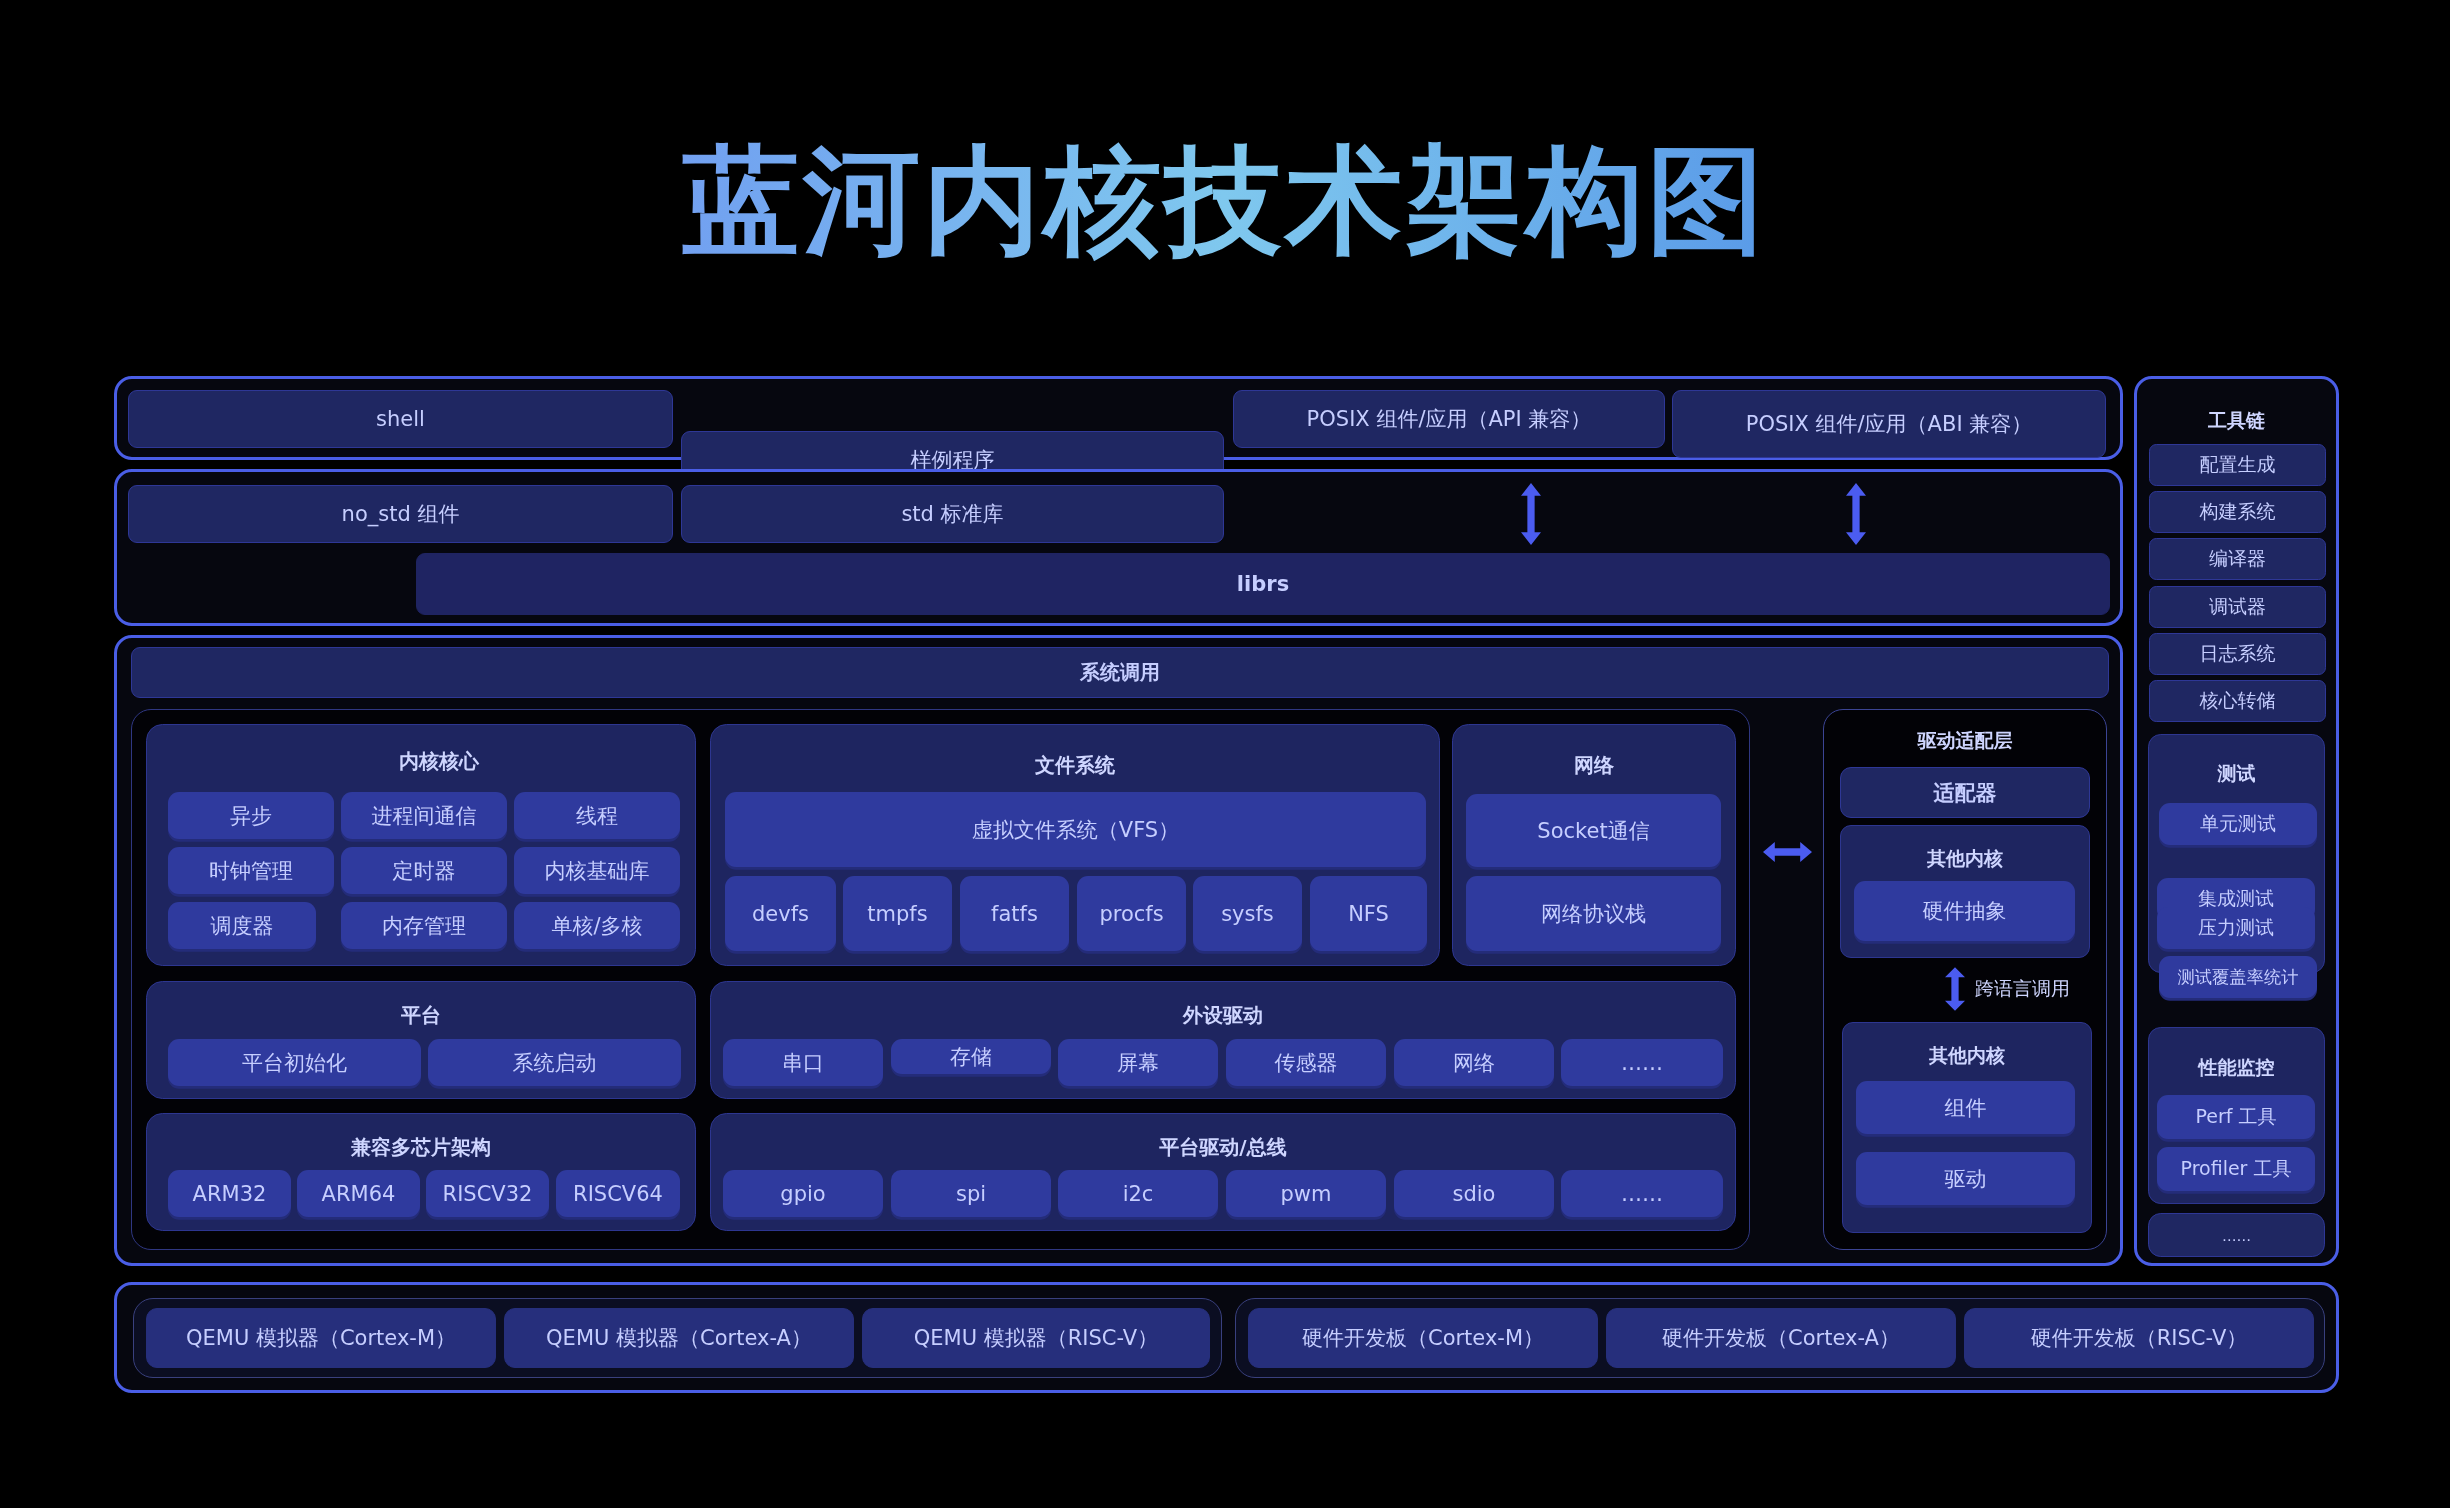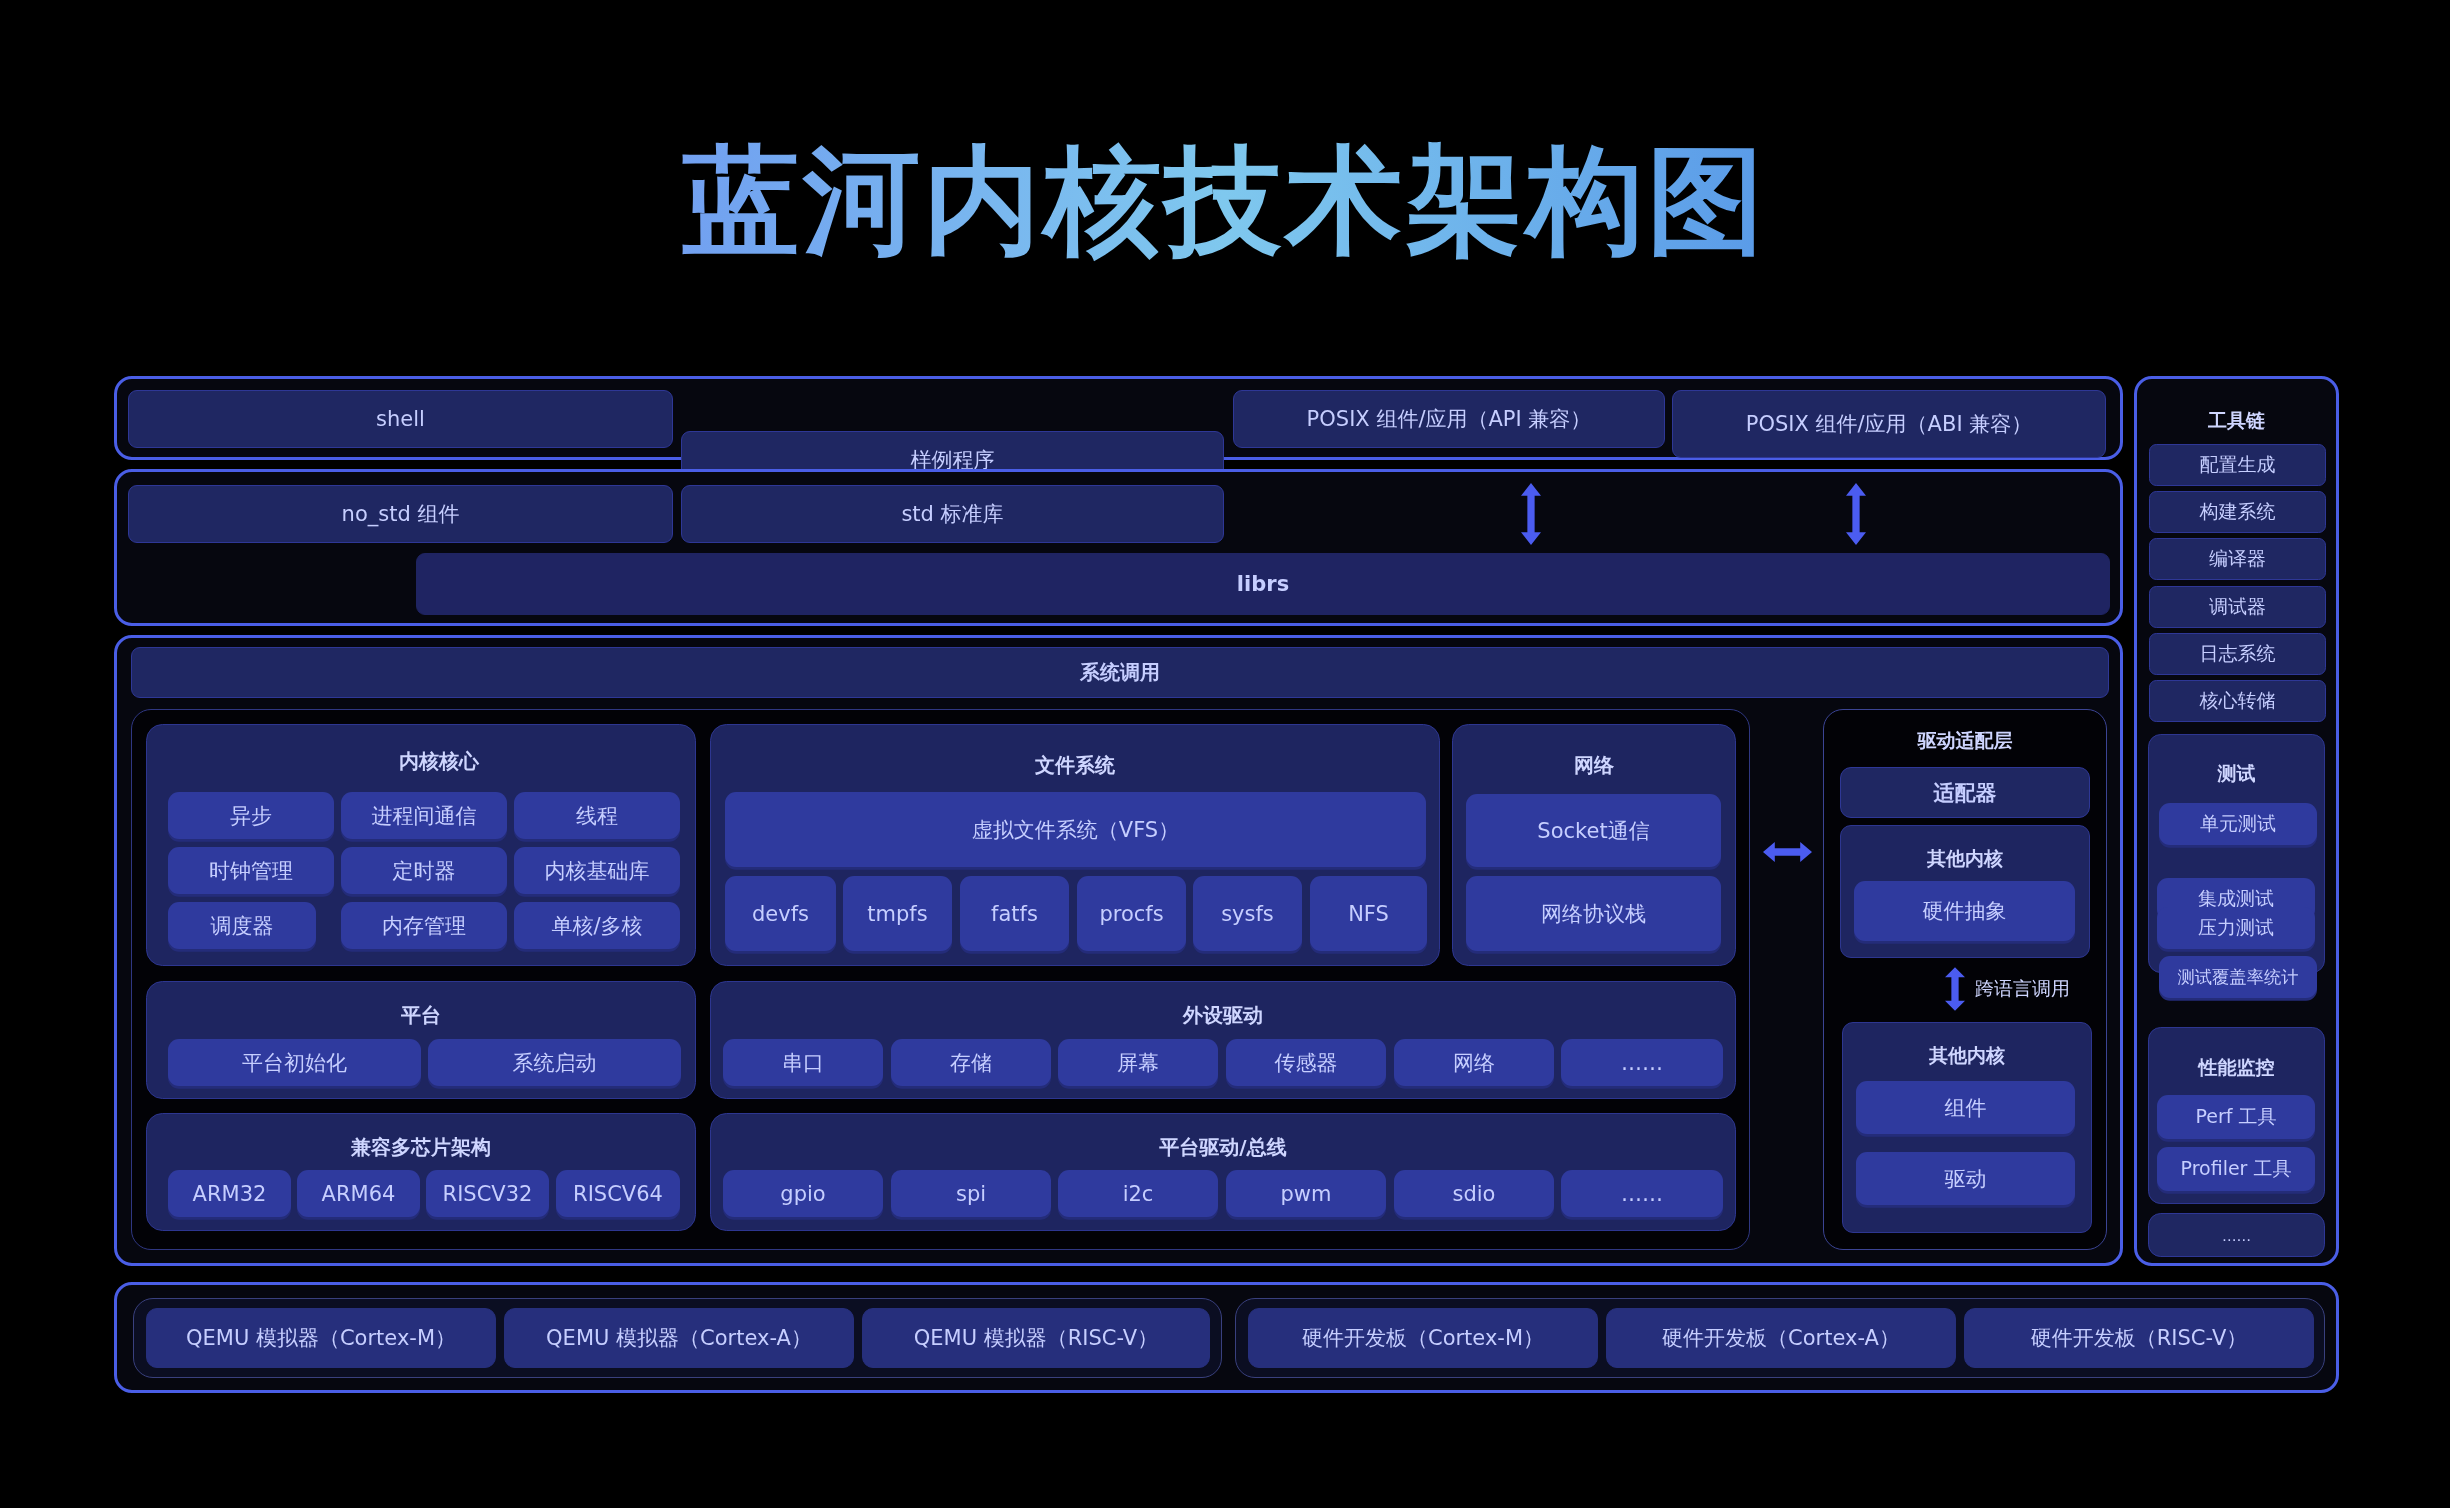--- a/index.html
+++ b/index.html
@@ -82,21 +82,21 @@
 <div class="abs grp" style="left:146px;top:981px;width:550px;height:118px;">
   <div class="gtitle" style="top:20px;">平台</div>
 </div>
 <div class="abs cell" style="left:168px;top:1039px;width:253px;height:47px;">平台初始化</div>
 <div class="abs cell" style="left:428px;top:1039px;width:253px;height:47px;">系统启动</div>
 
 <div class="abs grp" style="left:710px;top:981px;width:1026px;height:118px;">
   <div class="gtitle" style="top:20px;">外设驱动</div>
 </div>
 <div class="abs cell" style="left:723px;top:1039px;width:160px;height:47px;">串口</div>
-<div class="abs cell" style="left:891px;top:1039px;width:160px;height:47px;">存储</div>
+<div class="abs cell" style="left:891px;top:1039px;width:160px;height:35px;">存储</div>
 <div class="abs cell" style="left:1058px;top:1039px;width:160px;height:47px;">屏幕</div>
 <div class="abs cell" style="left:1226px;top:1039px;width:160px;height:47px;">传感器</div>
 <div class="abs cell" style="left:1394px;top:1039px;width:160px;height:47px;">网络</div>
 <div class="abs cell" style="left:1561px;top:1039px;width:162px;height:47px;">……</div>
 
 <div class="abs grp" style="left:146px;top:1113px;width:550px;height:118px;">
   <div class="gtitle" style="top:20px;">兼容多芯片架构</div>
 </div>
 <div class="abs cell" style="left:168px;top:1170px;width:123px;height:47px;">ARM32</div>
 <div class="abs cell" style="left:297px;top:1170px;width:123px;height:47px;">ARM64</div>

